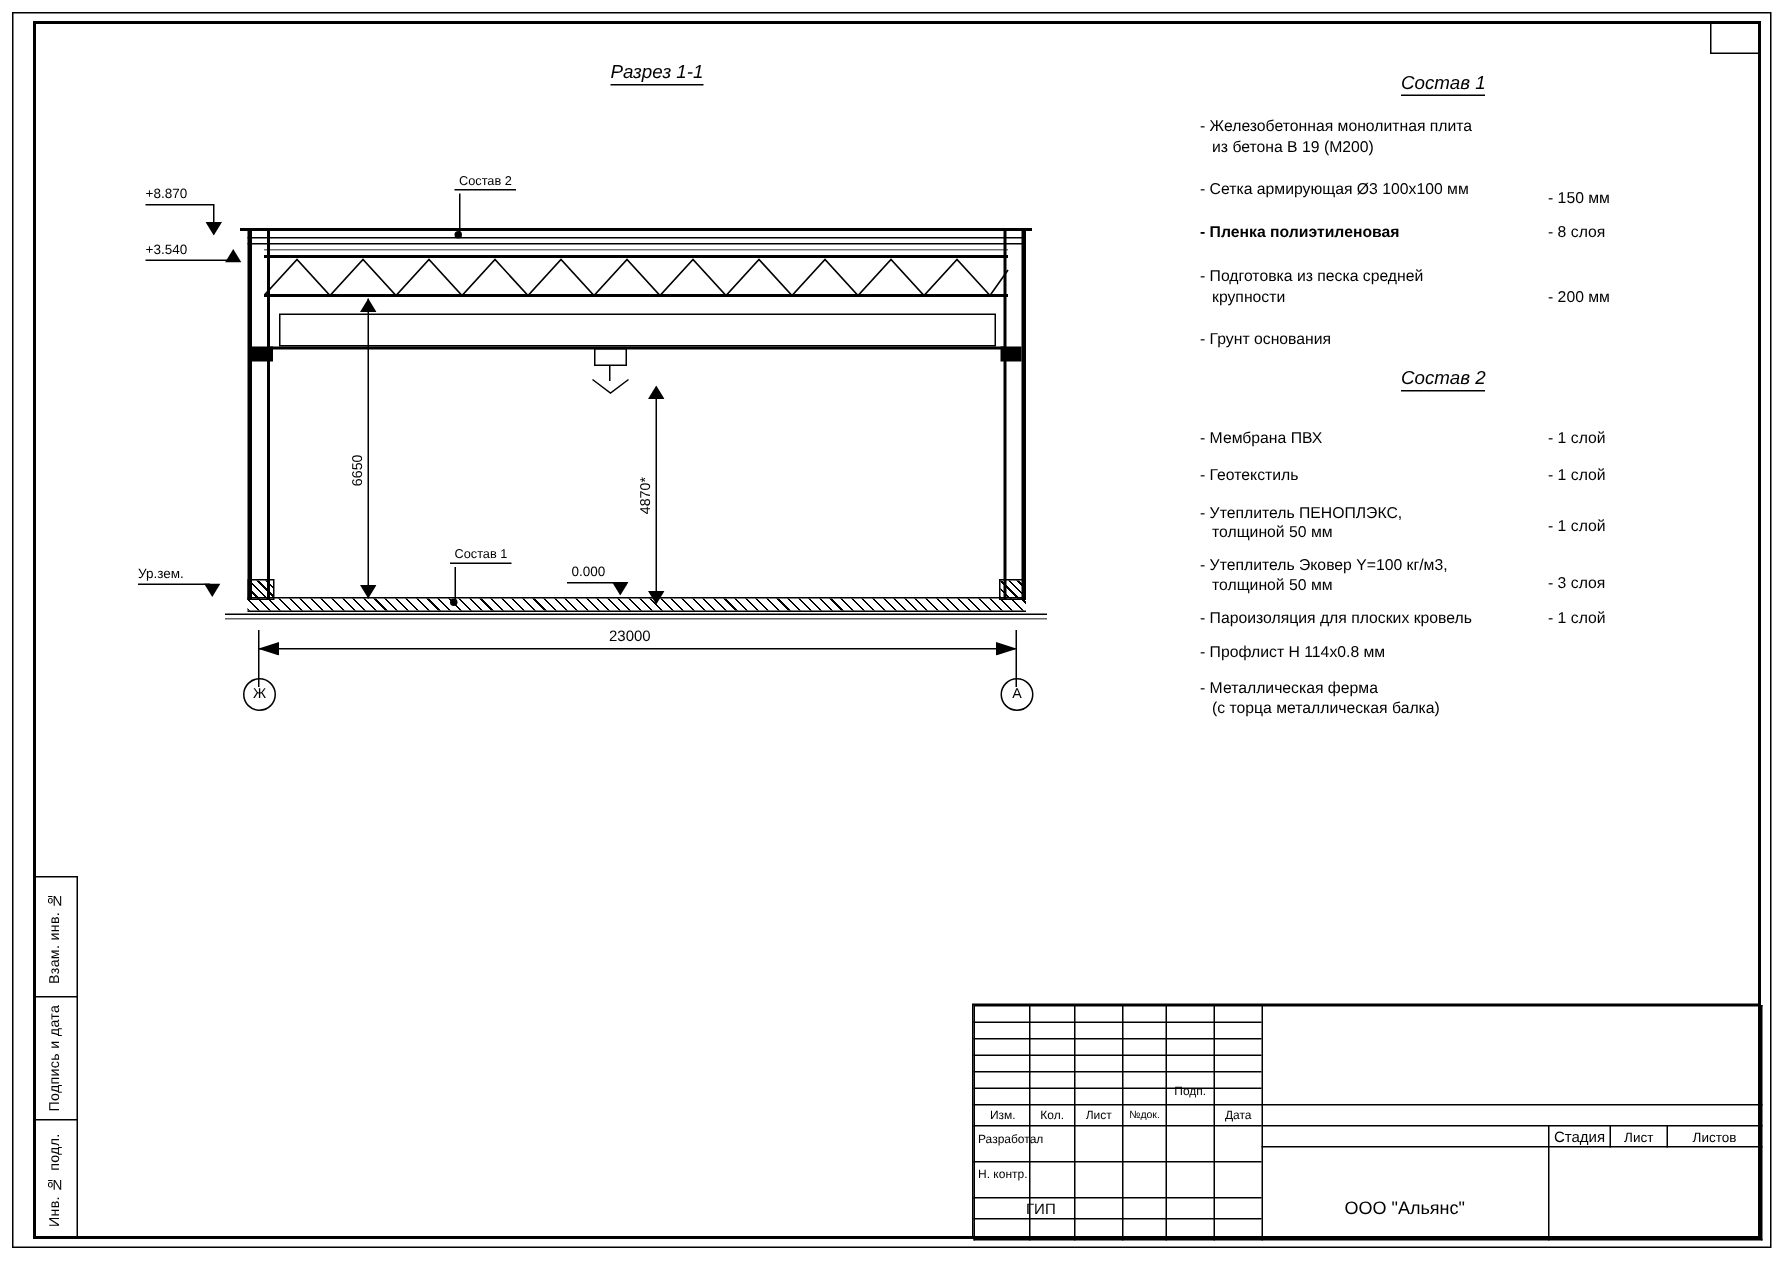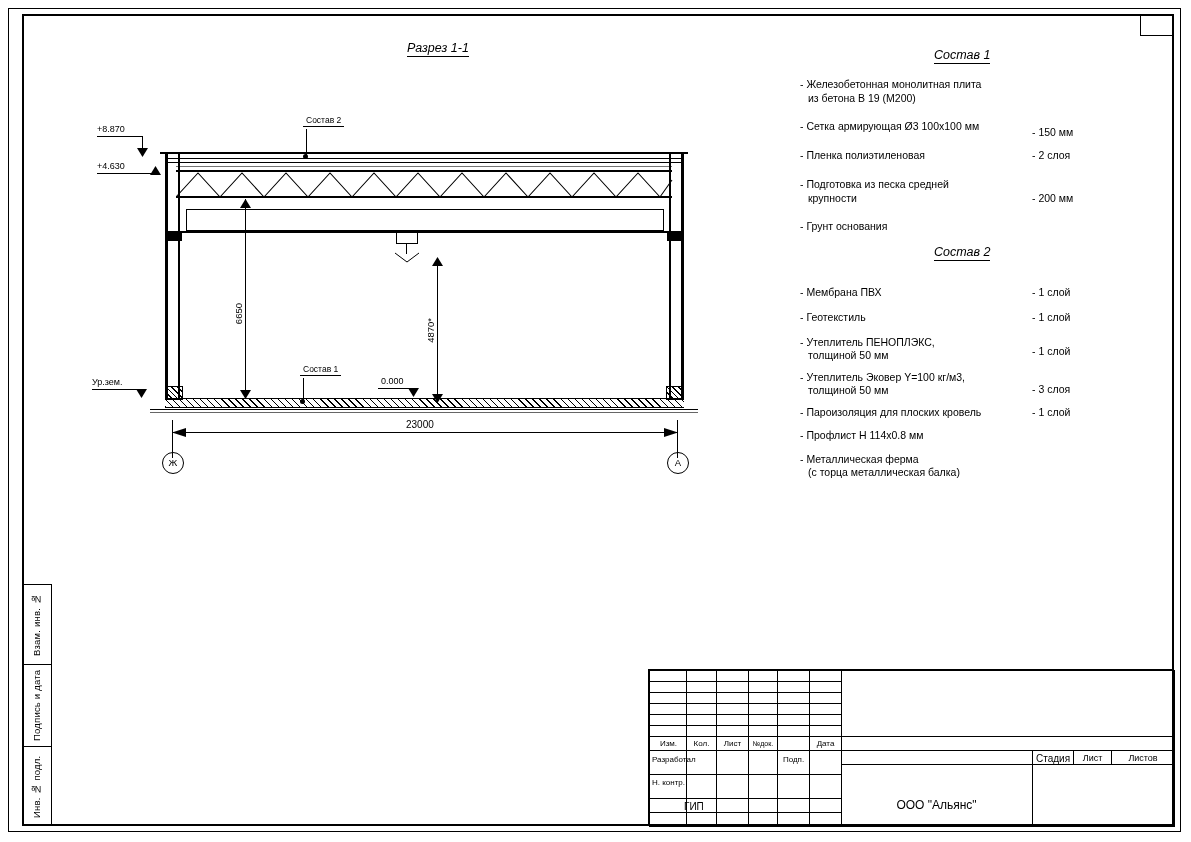--- a/index.html
+++ b/index.html
@@ -192,21 +192,21 @@
     <div class="abs" style="left:165px; top:386px; width:18px; height:14px; background: repeating-linear-gradient(45deg,#000 0 1px, transparent 1px 4px); border:1px solid #000; box-sizing:border-box;"></div>
     <div class="abs" style="left:666px; top:386px; width:18px; height:14px; background: repeating-linear-gradient(45deg,#000 0 1px, transparent 1px 4px); border:1px solid #000; box-sizing:border-box;"></div>
 
     <div class="lbl" style="left:97px; top:124px;">+8.870</div>
     <div class="ln hl" style="left:97px; top:136px; width:45px; height:1px;"></div>
     <div class="ln vl" style="left:142px; top:136px; width:1px; height:18px;"></div>
     <svg class="abs" style="left:137px; top:148px;" width="11" height="9">
       <polygon points="5.5,9 0,0 11,0" fill="#000"></polygon>
     </svg>
 
-    <div class="lbl" style="left:97px; top:161px;">+4.630</div>
+    <div class="lbl" style="left:97px; top:161px;">+3.540</div>
     <div class="ln hl" style="left:97px; top:173px; width:58px; height:1px;"></div>
     <svg class="abs" style="left:150px; top:166px;" width="11" height="9">
       <polygon points="5.5,0 0,9 11,9" fill="#000"></polygon>
     </svg>
 
     <div class="lbl" style="left:92px; top:377px;">Ур.зем.</div>
     <div class="ln hl" style="left:92px; top:389px; width:48px; height:1px;"></div>
     <svg class="abs" style="left:136px; top:389px;" width="11" height="9">
       <polygon points="5.5,9 0,0 11,0" fill="#000"></polygon>
     </svg>
@@ -261,22 +261,22 @@
   </div>
 
   <div class="abs title-u" style="left:934px; top:48px;">Состав 1</div>
 
   <div class="spec-row" style="left:800px; top:78px;">- Железобетонная  монолитная плита</div>
   <div class="spec-row" style="left:808px; top:92px;">из бетона В 19 (М200)</div>
   <div class="spec-val" style="left:1032px; top:92px;margin-top:34px;">- 150 мм</div>
 
   <div class="spec-row" style="left:800px; top:120px;">- Сетка армирующая Ø3 100х100 мм</div>
 
-  <div class="spec-row" style="left:800px; top:149px;">- Пленка полиэтиленовая</div>
-  <div class="spec-val" style="left:1032px; top:149px;">- 2 слоя</div>
+  <div class="spec-row" style="left:800px; top:149px;font-weight:bold;">- Пленка полиэтиленовая</div>
+  <div class="spec-val" style="left:1032px; top:149px;">- 8 слоя</div>
 
   <div class="spec-row" style="left:800px; top:178px;">- Подготовка из песка средней</div>
   <div class="spec-row" style="left:808px; top:192px;">крупности</div>
   <div class="spec-val" style="left:1032px; top:192px;">- 200 мм</div>
 
   <div class="spec-row" style="left:800px; top:220px;">- Грунт основания</div>
 
   <div class="abs title-u" style="left:934px; top:245px;">Состав 2</div>
 
   <div class="spec-row" style="left:800px; top:286px;">- Мембрана ПВХ</div>
@@ -328,21 +328,21 @@
     <div class="tbline" style="left:192px; top:80px; width:334px; height:1px;"></div>
     <div class="tbline" style="left:192px; top:94px; width:334px; height:1px;"></div>
     <div class="tbline" style="left:383px; top:80px; width:1px; height:77px;"></div>
     <div class="tbline" style="left:424px; top:80px; width:1px; height:15px;"></div>
     <div class="tbline" style="left:462px; top:80px; width:1px; height:15px;"></div>
 
     <div class="tbtext c" style="left:2px;  top:68px; width:35px;">Изм.</div>
     <div class="tbtext c" style="left:38px; top:68px; width:29px;">Кол.</div>
     <div class="tbtext c" style="left:68px; top:68px; width:31px;">Лист</div>
     <div class="tbtext c" style="left:100px;top:68px; width:28px; font-size:7px;">№док.</div>
-    <div class="tbtext c" style="left:129px;top:84px; width:31px;">Подп.</div>
+    <div class="tbtext c" style="left:129px;top:52px; width:31px;">Подп.</div>
     <div class="tbtext c" style="left:161px;top:68px; width:31px;">Дата</div>
 
     <div class="tbtext" style="left:3px; top:84px;">Разработал</div>
     <div class="tbtext" style="left:3px; top:107px;">Н. контр.</div>
     <div class="tbtext" style="left:3px; top:131px; font-size:10px;padding-left:32px;">ГИП</div>
 
     <div class="tbtext c" style="left:384px; top:83px; width:40px; font-size:10px;">Стадия</div>
     <div class="tbtext c" style="left:425px; top:83px; width:37px; font-size:9px;">Лист</div>
     <div class="tbtext c" style="left:463px; top:83px; width:62px; font-size:9px;">Листов</div>
 

